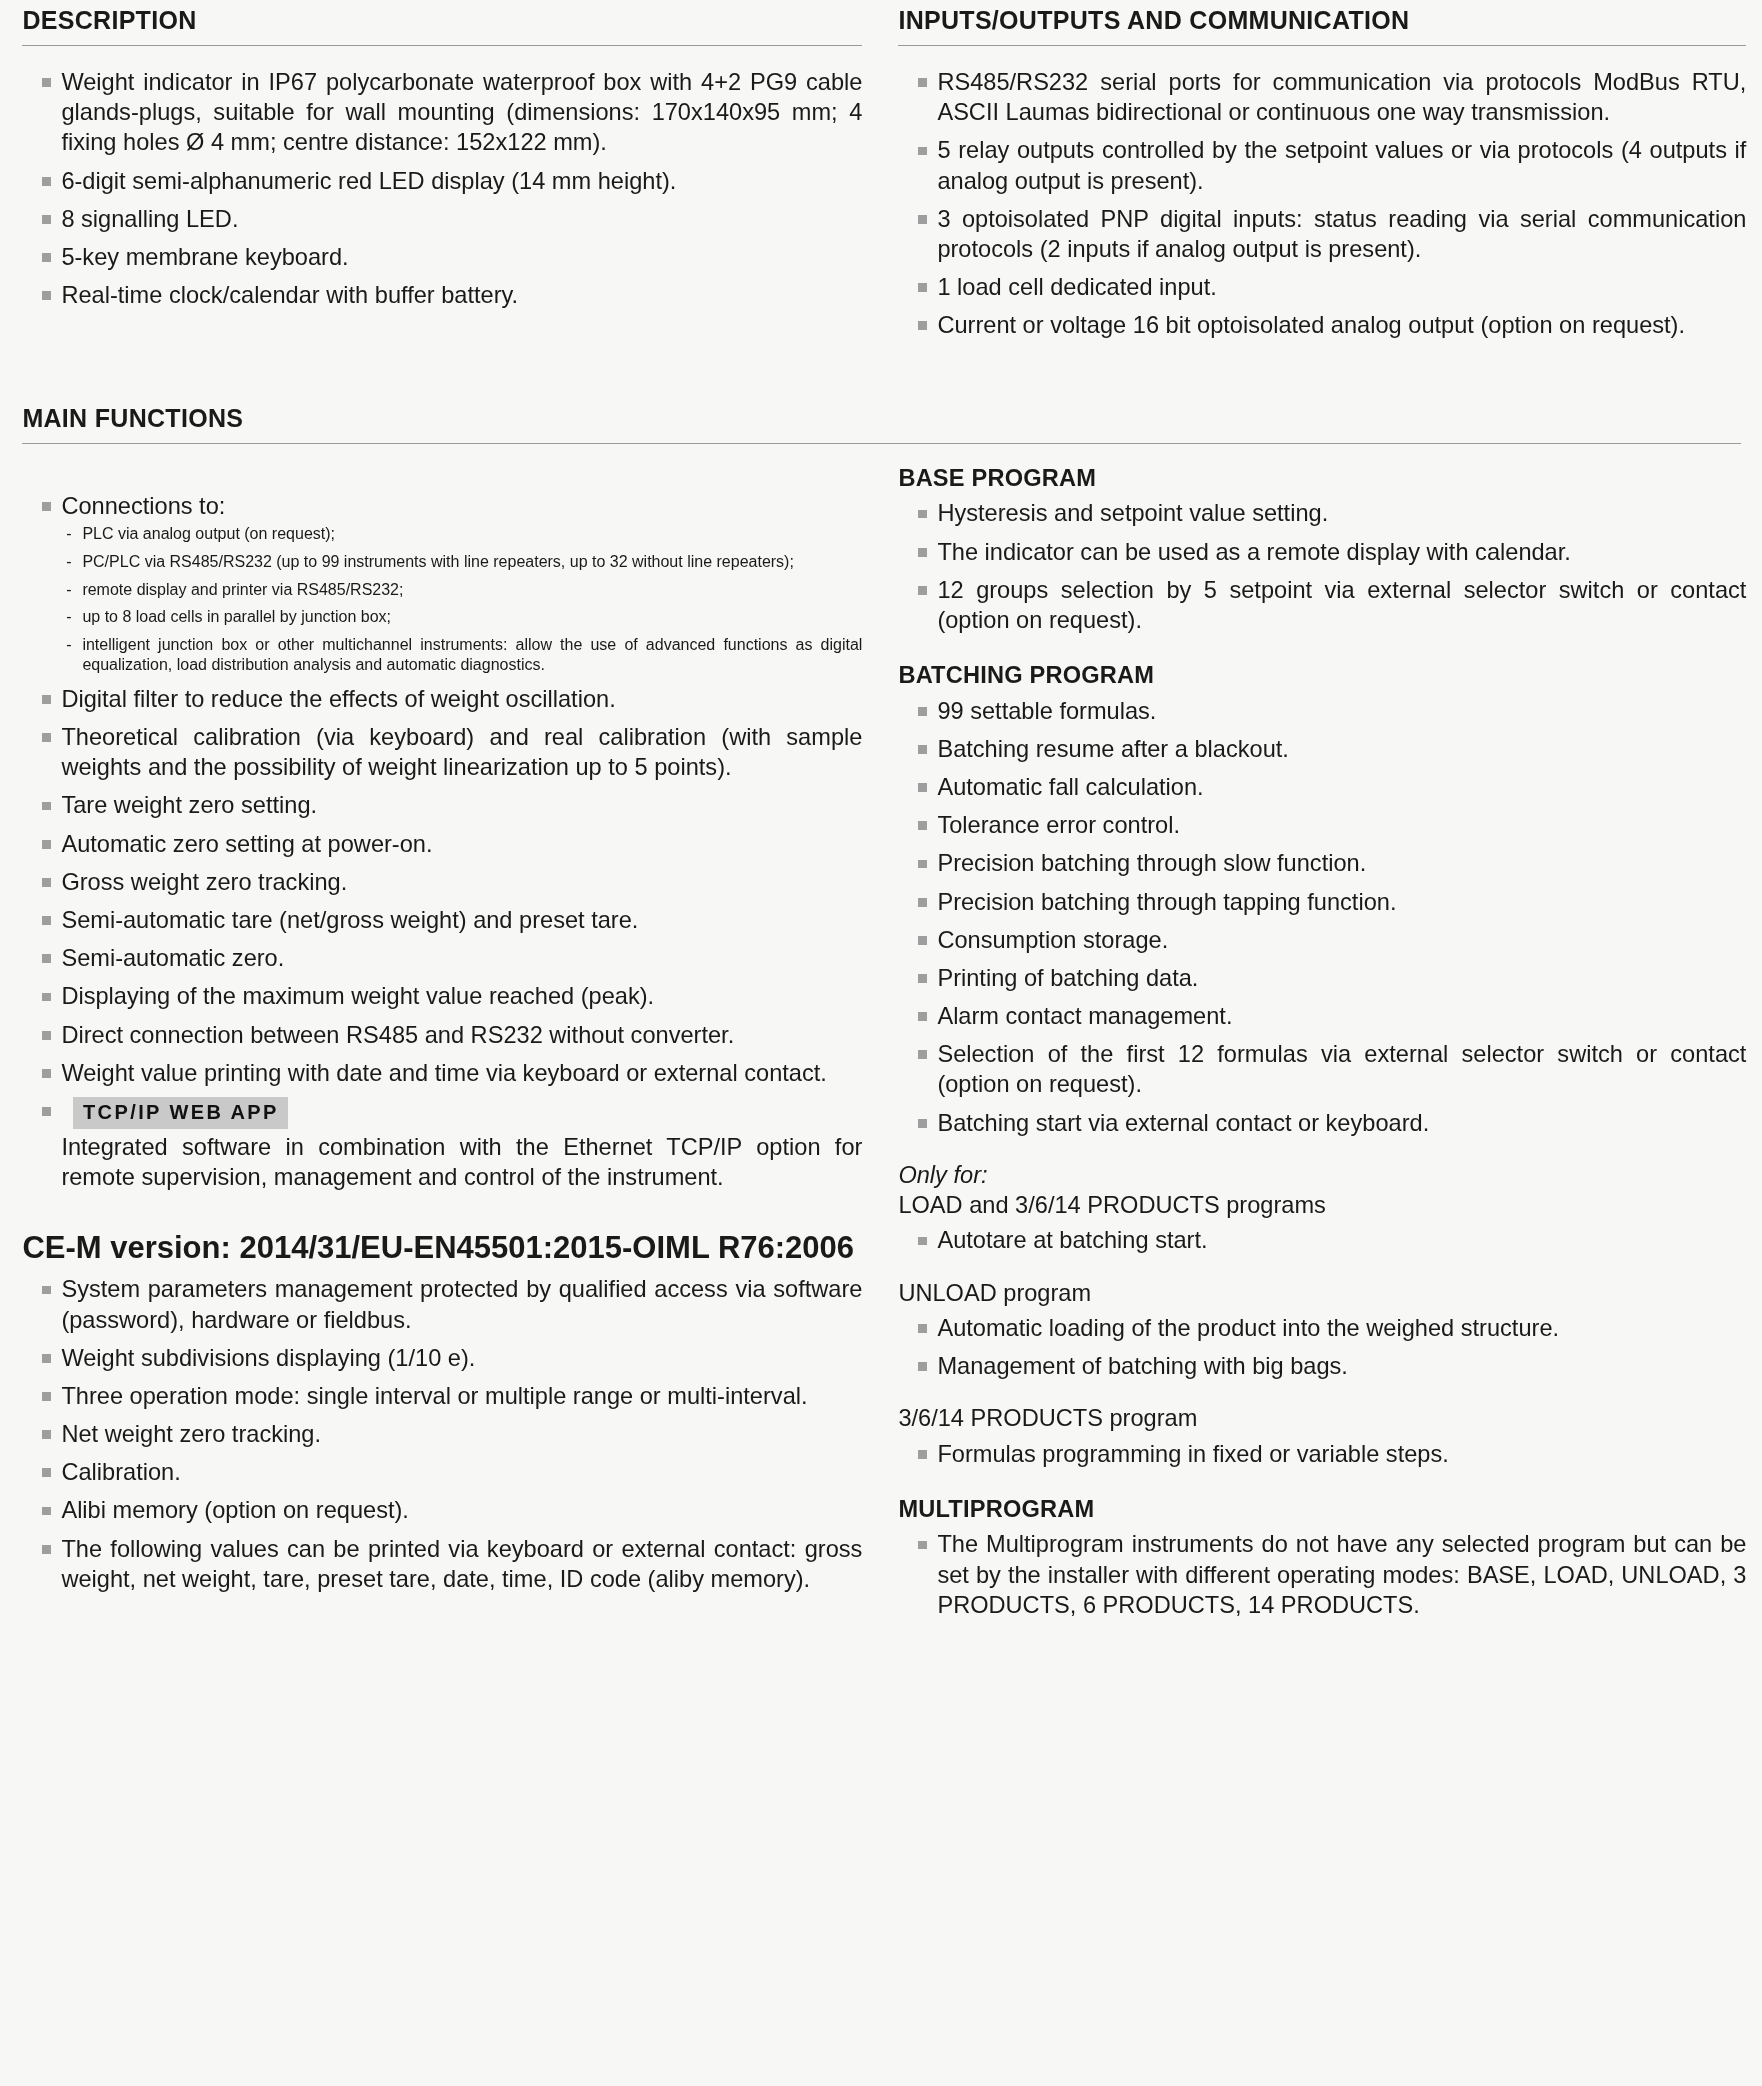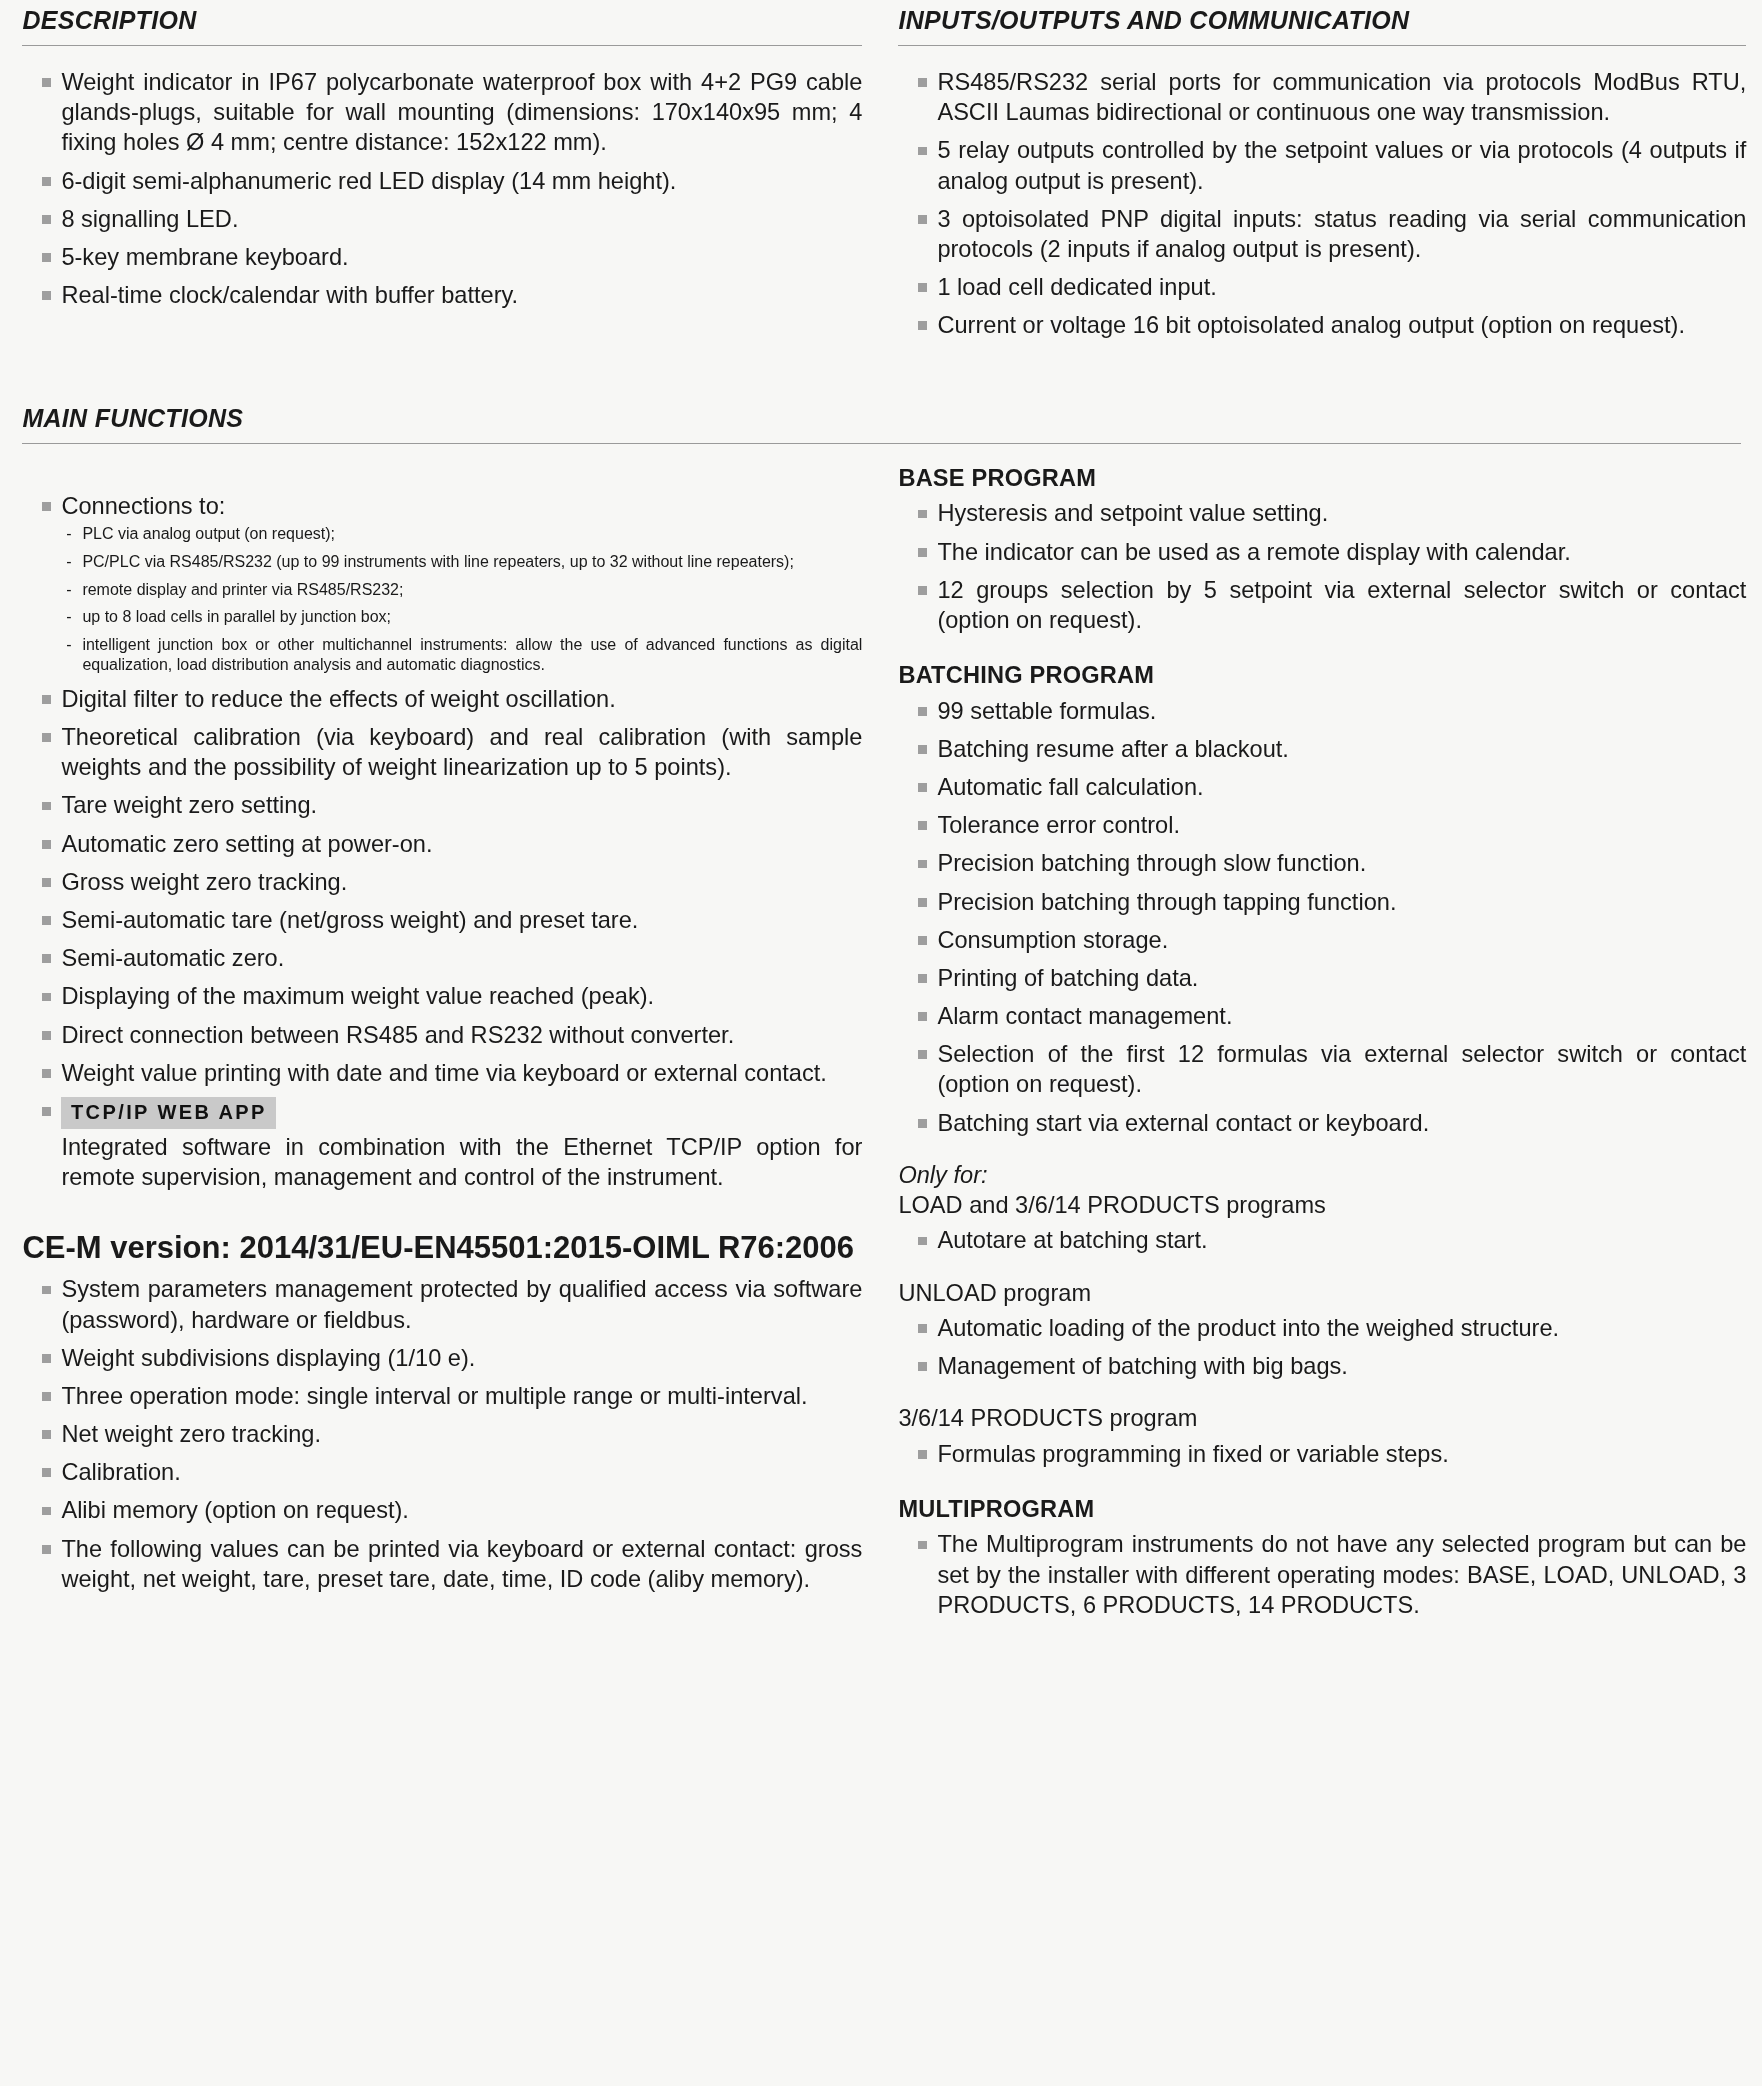--- a/index.html
+++ b/index.html
@@ -21,21 +21,20 @@
   }
 
   
   .sec-head {
     font-size: 25px;
     font-weight: bold;
     letter-spacing: 0.3px;
     text-transform: uppercase;
     padding: 0 0 9.6px 0;
     margin: 0;
-    font-style: italic;
   }
   .rule {
     border-bottom: 1.2px solid #9a9a9a;
     margin-bottom: 21px;
   }
 
   
   .top-cols {
     display: flex;
     gap: 0;
@@ -139,20 +138,21 @@
 
   .tcpip-badge {
     display: inline-block;
     background: #c9c9c9;
     color: #111;
     font-size: 20px;
     font-weight: bold;
     letter-spacing: 2.4px;
     padding: 3.2px 9.6px 3.2px 9.6px;
     margin-bottom: 3.2px;
+    margin-left: 12px;
   }
   .ce-head {
     font-size: 31px;
     font-weight: bold;
     margin: 38px 0 8px 0;
   }
 </style>
 </head>
 <body>
 

